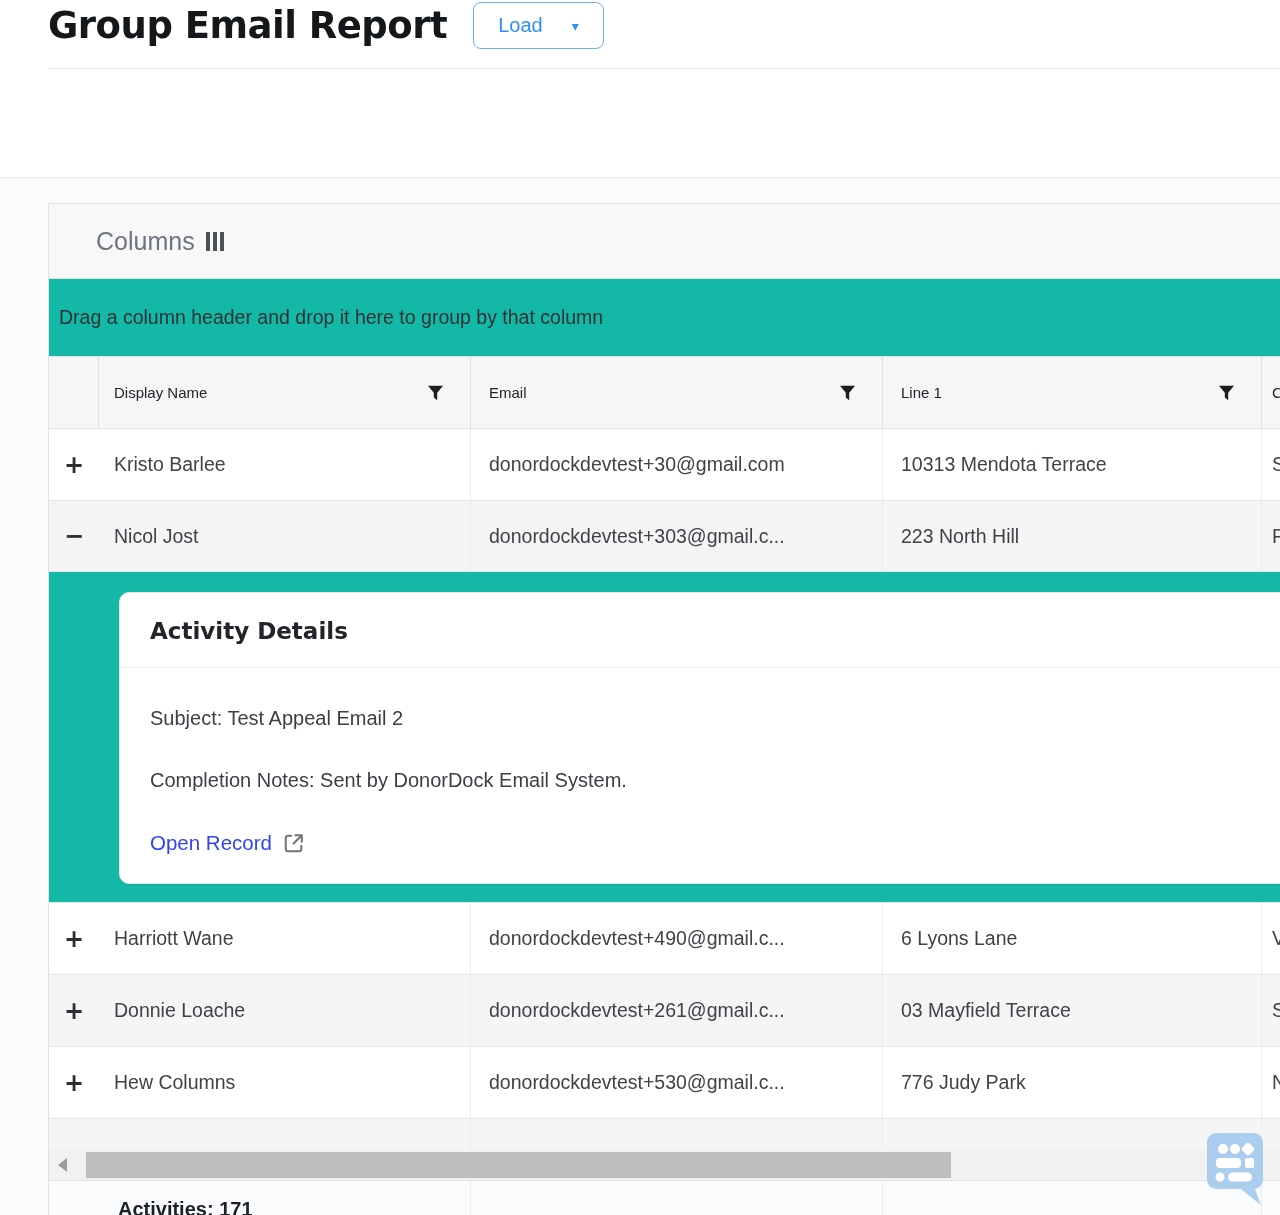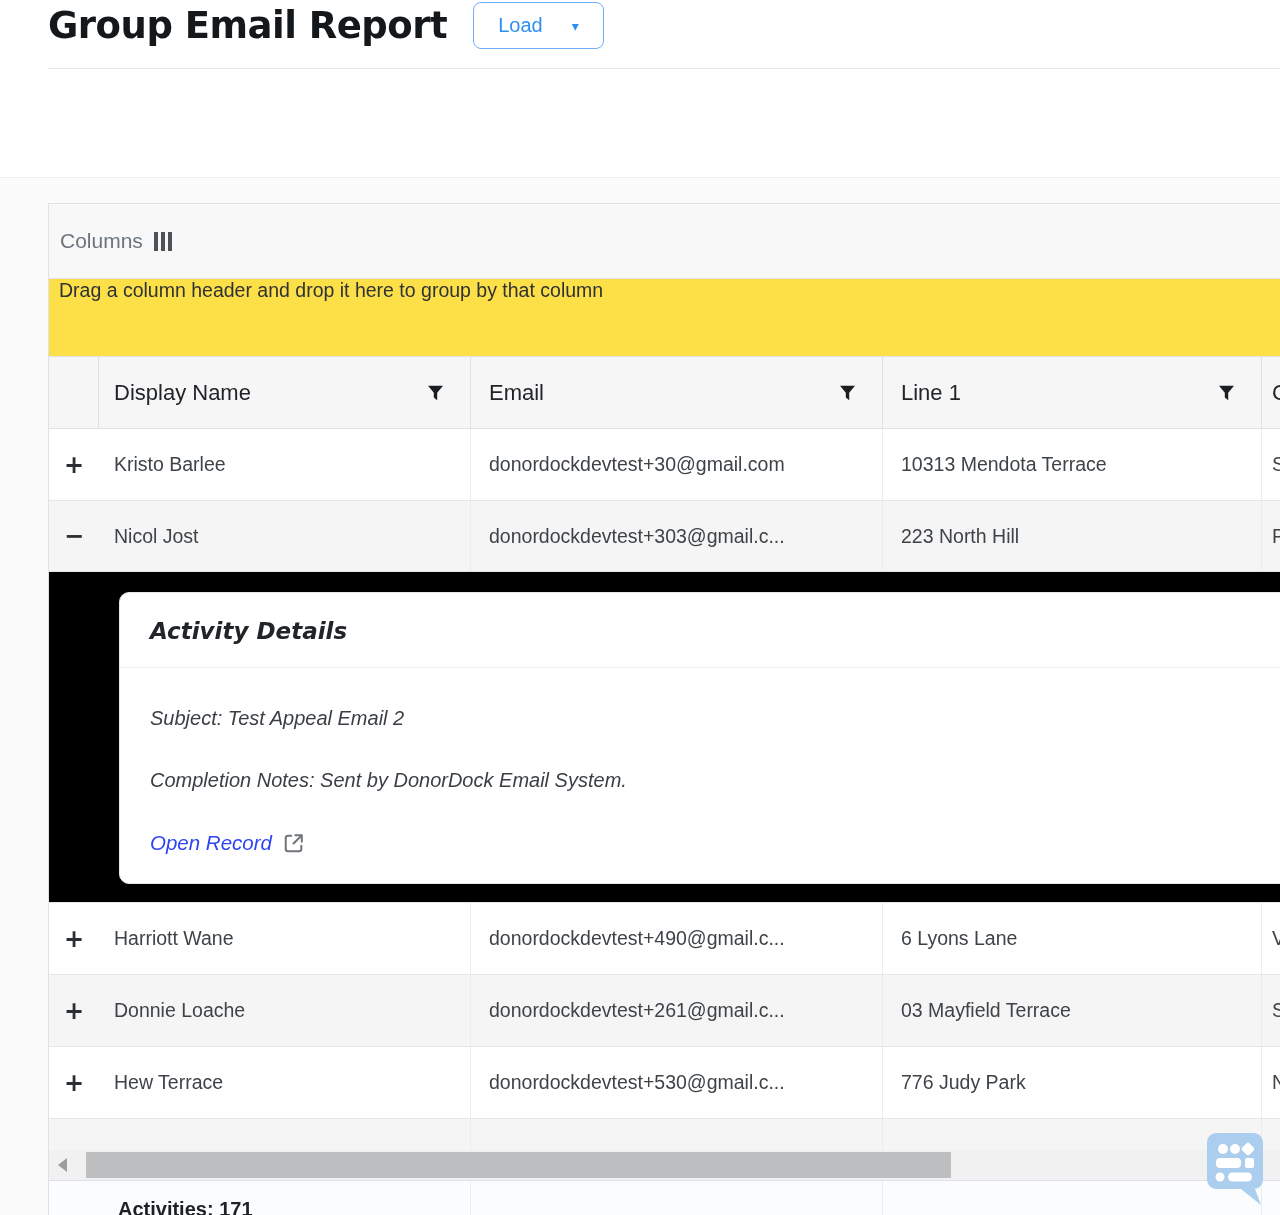--- a/index.html
+++ b/index.html
@@ -20,51 +20,51 @@
   
   .content { position:absolute; top:177px; left:0; right:0; bottom:0;
              background:#fbfbfc; border-top:1px solid #eceeef; }
 
   
   .grid { position:absolute; top:25px; left:48px; width:1232px; height:1013px;
           background:#fff; border:1px solid #dee2e6; border-right:none; border-bottom:none;
           display:flex; flex-direction:column; }
   .toolbar { height:75px; flex:0 0 75px; background:#f8f8f9; border-bottom:1px solid #dee2e6;
              display:flex; align-items:center; padding-left:11px; gap:11px; cursor:pointer; }
-  .toolbar .columns-label { color:#6c757d; font-size:21px; }
+  .toolbar .columns-label { color:#6c757d; font-size:25px;margin-left:36px; }
   .cols-icon { display:inline-flex; gap:3px; }
   .cols-icon i { display:block; width:4px; height:19px; background:#4d5256; }
-  .group-area { height:78px; flex:0 0 78px; background:#fde047; border-bottom:1px solid #dee2e6;
-                display:flex; padding-left:10px; }
+  .group-area { height:78px; flex:0 0 78px; background:#14b8a6; border-bottom:1px solid #dee2e6;
+                display:flex; align-items:center; padding-left:10px; }
   .group-area .hint { color:#2e3236; font-size:19.5px; }
 
   
   .tr { display:flex; width:1593px; background:#fff; }
   .td, .th { display:flex; align-items:center; overflow:hidden; white-space:nowrap; }
   .c0 { flex:0 0 50px;  justify-content:center; }
   .c1 { flex:0 0 372px; padding-left:15px; }
   .c2 { flex:0 0 412px; padding-left:18px; }
   .c3 { flex:0 0 379px; padding-left:18px; }
   .c4 { flex:0 0 380px; padding-left:10px; }
   .thead { height:72px; flex:0 0 72px; background:#f6f6f7; border-bottom:1px solid #dee2e6; }
-  .thead .th { border-right:1px solid #dee0e2; color:#212529; font-size:22px; cursor:pointer; }
+  .thead .th { border-right:1px solid #dee0e2; color:#212529; font-size:15px; cursor:pointer; }
   .thead .th.c4 { border-right:none; }
   .thead .th .txt { flex:1; }
   .funnel { width:17px; height:16px; margin-right:26px; flex:0 0 auto; cursor:pointer; }
   .row { height:72px; flex:0 0 72px; border-bottom:1px solid #e4e6e8; }
   .row .td { color:#3e4348; font-size:19.5px; border-right:1px solid #ebecee; }
   .row .td.c0 { border-right:none; }
   .row .td.c4 { border-right:none; }
   .row.alt { background:#f5f5f6; }
   .expander { font-size:24px; font-weight:700; color:#2b2f33; cursor:pointer;
               font-family:"DejaVu Sans", sans-serif; line-height:1; }
   .row.partial { height:31px; flex:0 0 31px; border-bottom:none; }
 
   
-  .detail-row { height:331px; flex:0 0 331px; background:#000000; border-bottom:1px solid #e2e4e6;font-style:italic; }
+  .detail-row { height:331px; flex:0 0 331px; background:#14b8a6; border-bottom:1px solid #e2e4e6; }
   .detail-card { margin:20px 0 0 70px; width:1500px; height:292px; background:#fff;
                  border:1px solid #e5e6e8; border-radius:10px; overflow:hidden;
                  box-shadow:0 1px 2px rgba(0,0,0,.05); }
   .card-header { padding:25px 30px 23px; border-bottom:1px solid #eceef0; }
   .card-title { font-family:"DejaVu Sans", sans-serif; font-weight:700; font-size:23px; color:#212529; }
   .card-body { padding:39px 30px 0; }
   .detail-line { font-size:20px; color:#3a3f45; margin-bottom:39px; }
   .open-record { display:inline-flex; align-items:center; gap:11px; cursor:pointer; }
   .open-record .link-txt { color:#2f45f4; font-size:20.5px; }
   .ext-icon { width:22px; height:22px; }
@@ -202,21 +202,21 @@
         <div class="td c1">Donnie Loache</div>
         <div class="td c2">donordockdevtest+261@gmail.c...</div>
         <div class="td c3">03 Mayfield Terrace</div>
         <div class="td c4">S</div>
       </div>
 
       <div class="tr row">
         <div class="td c0">
             <span class="expander">+</span>
           </div>
-        <div class="td c1">Hew Terrace</div>
+        <div class="td c1">Hew Columns</div>
         <div class="td c2">donordockdevtest+530@gmail.c...</div>
         <div class="td c3">776 Judy Park</div>
         <div class="td c4">N</div>
       </div>
 
       <div class="tr row alt partial">
         <div class="td c0"></div>
           <div class="td c1"></div>
           <div class="td c2"></div>
           <div class="td c3"></div>

